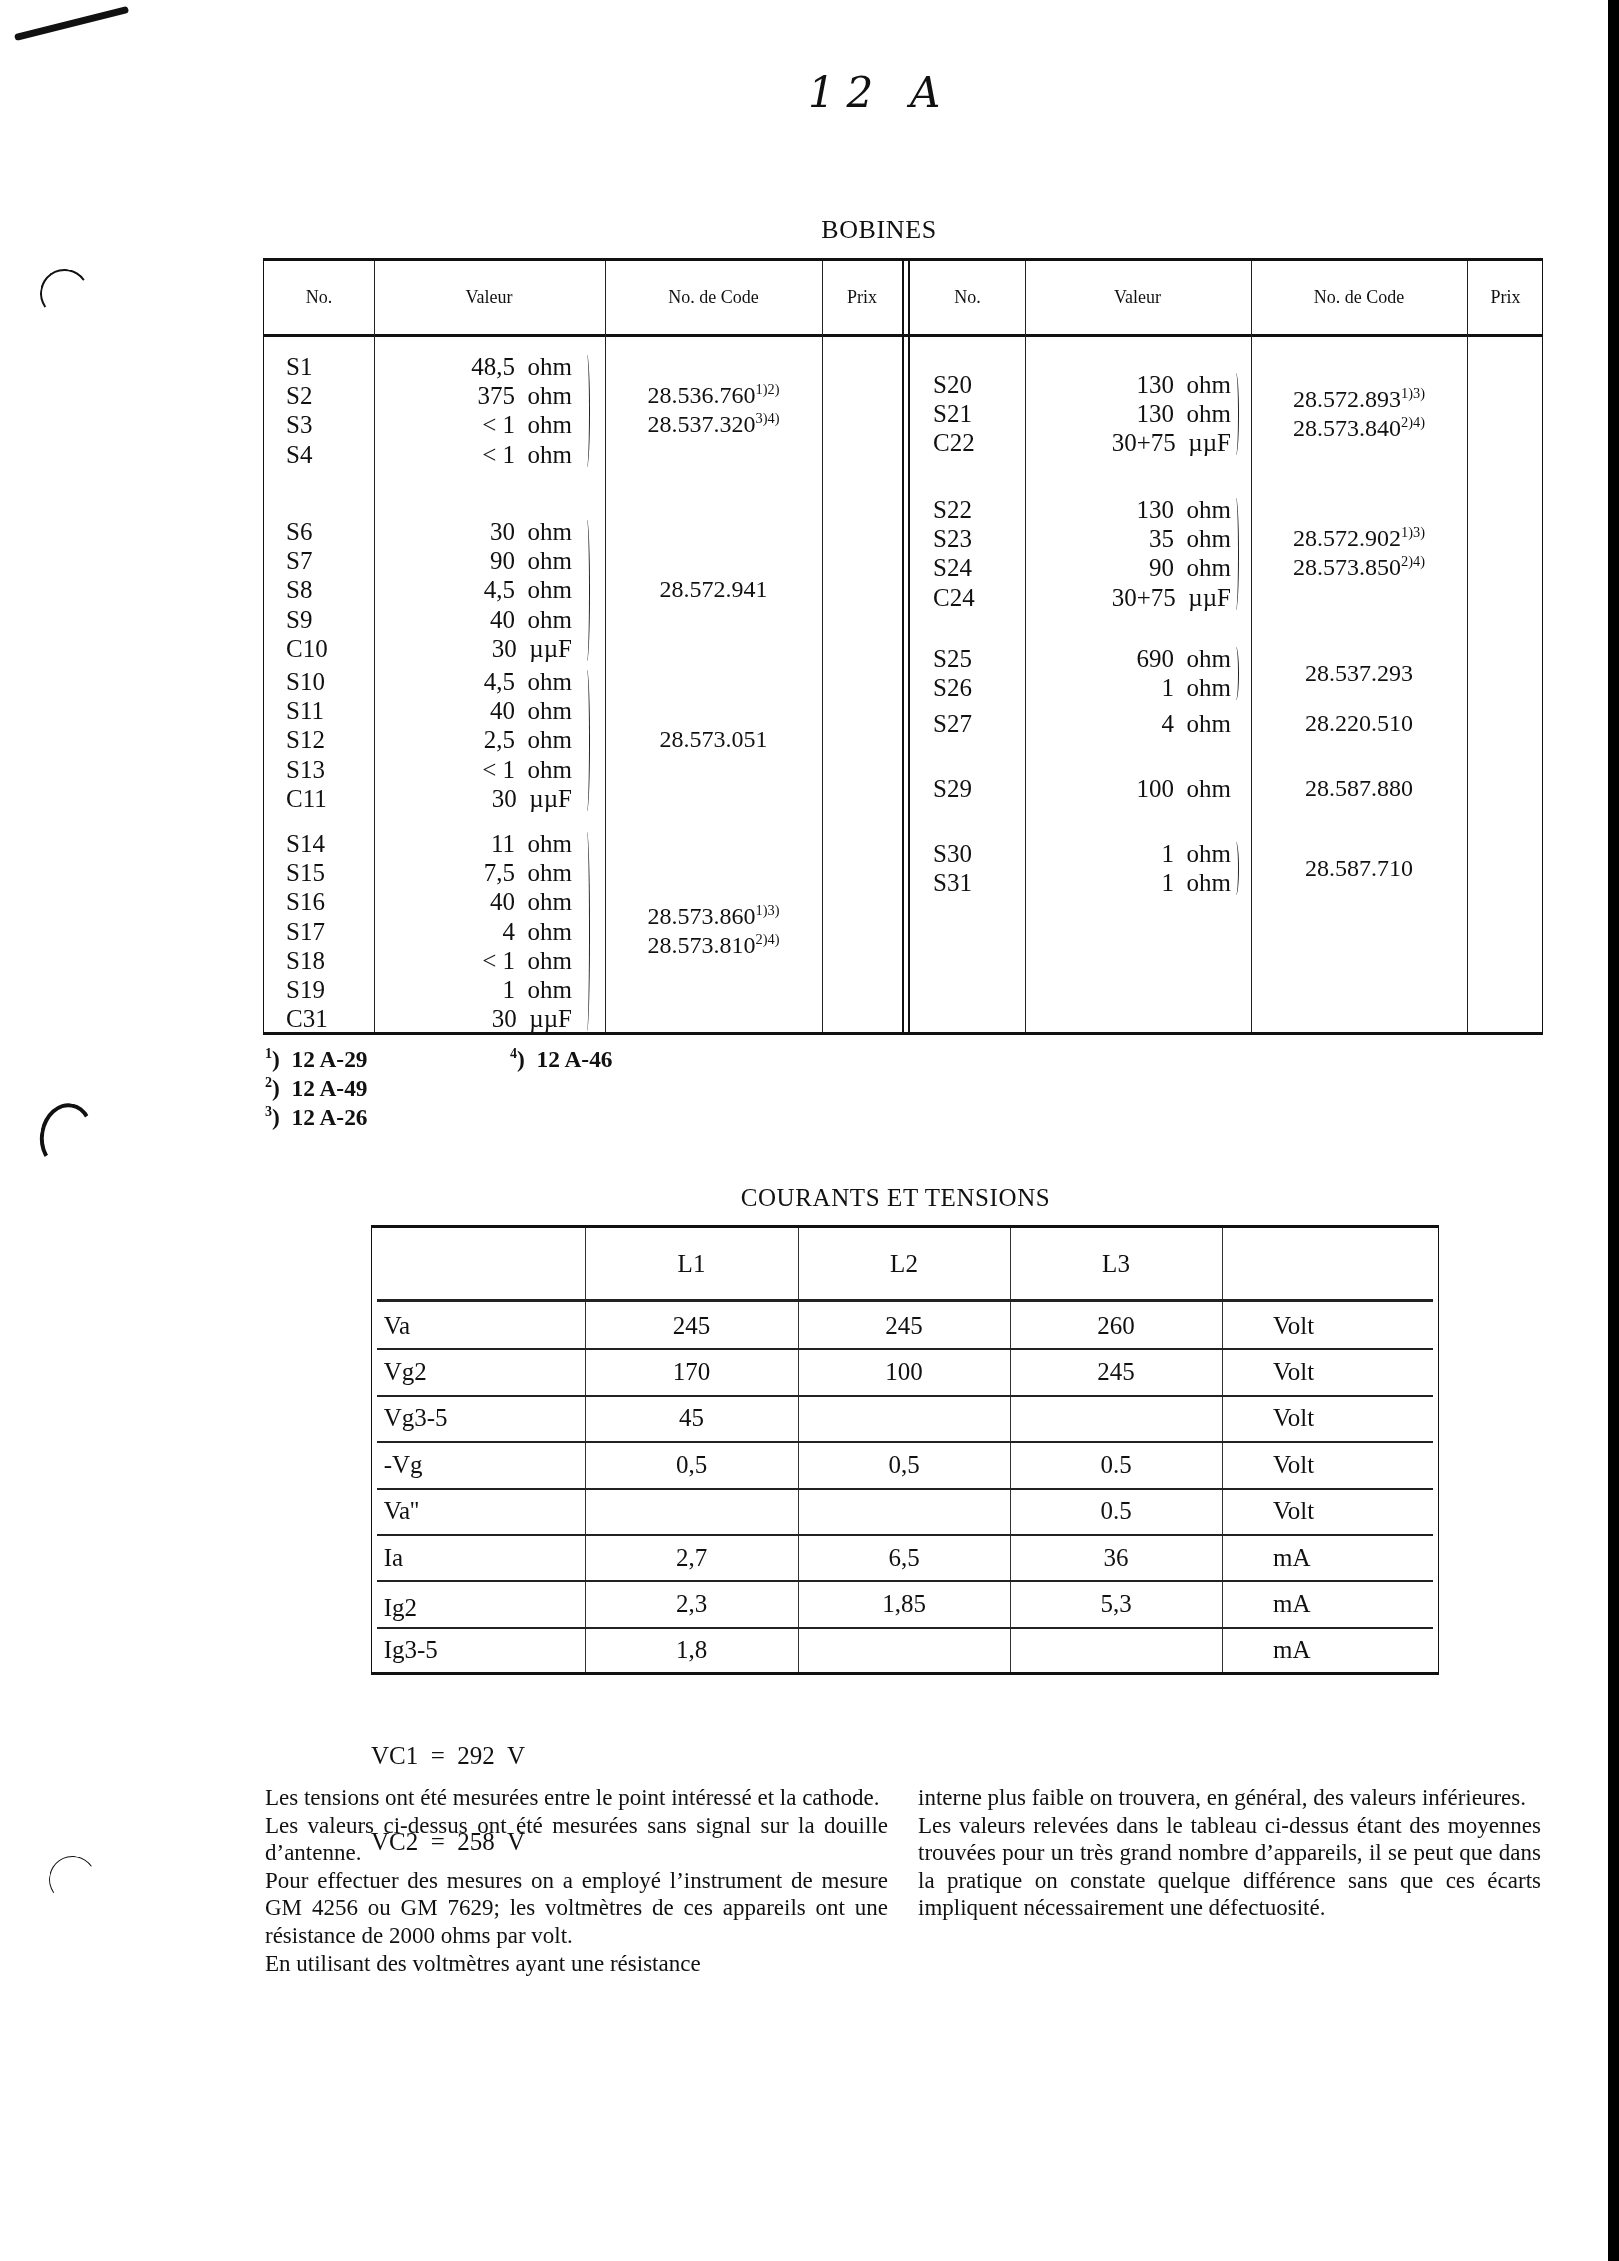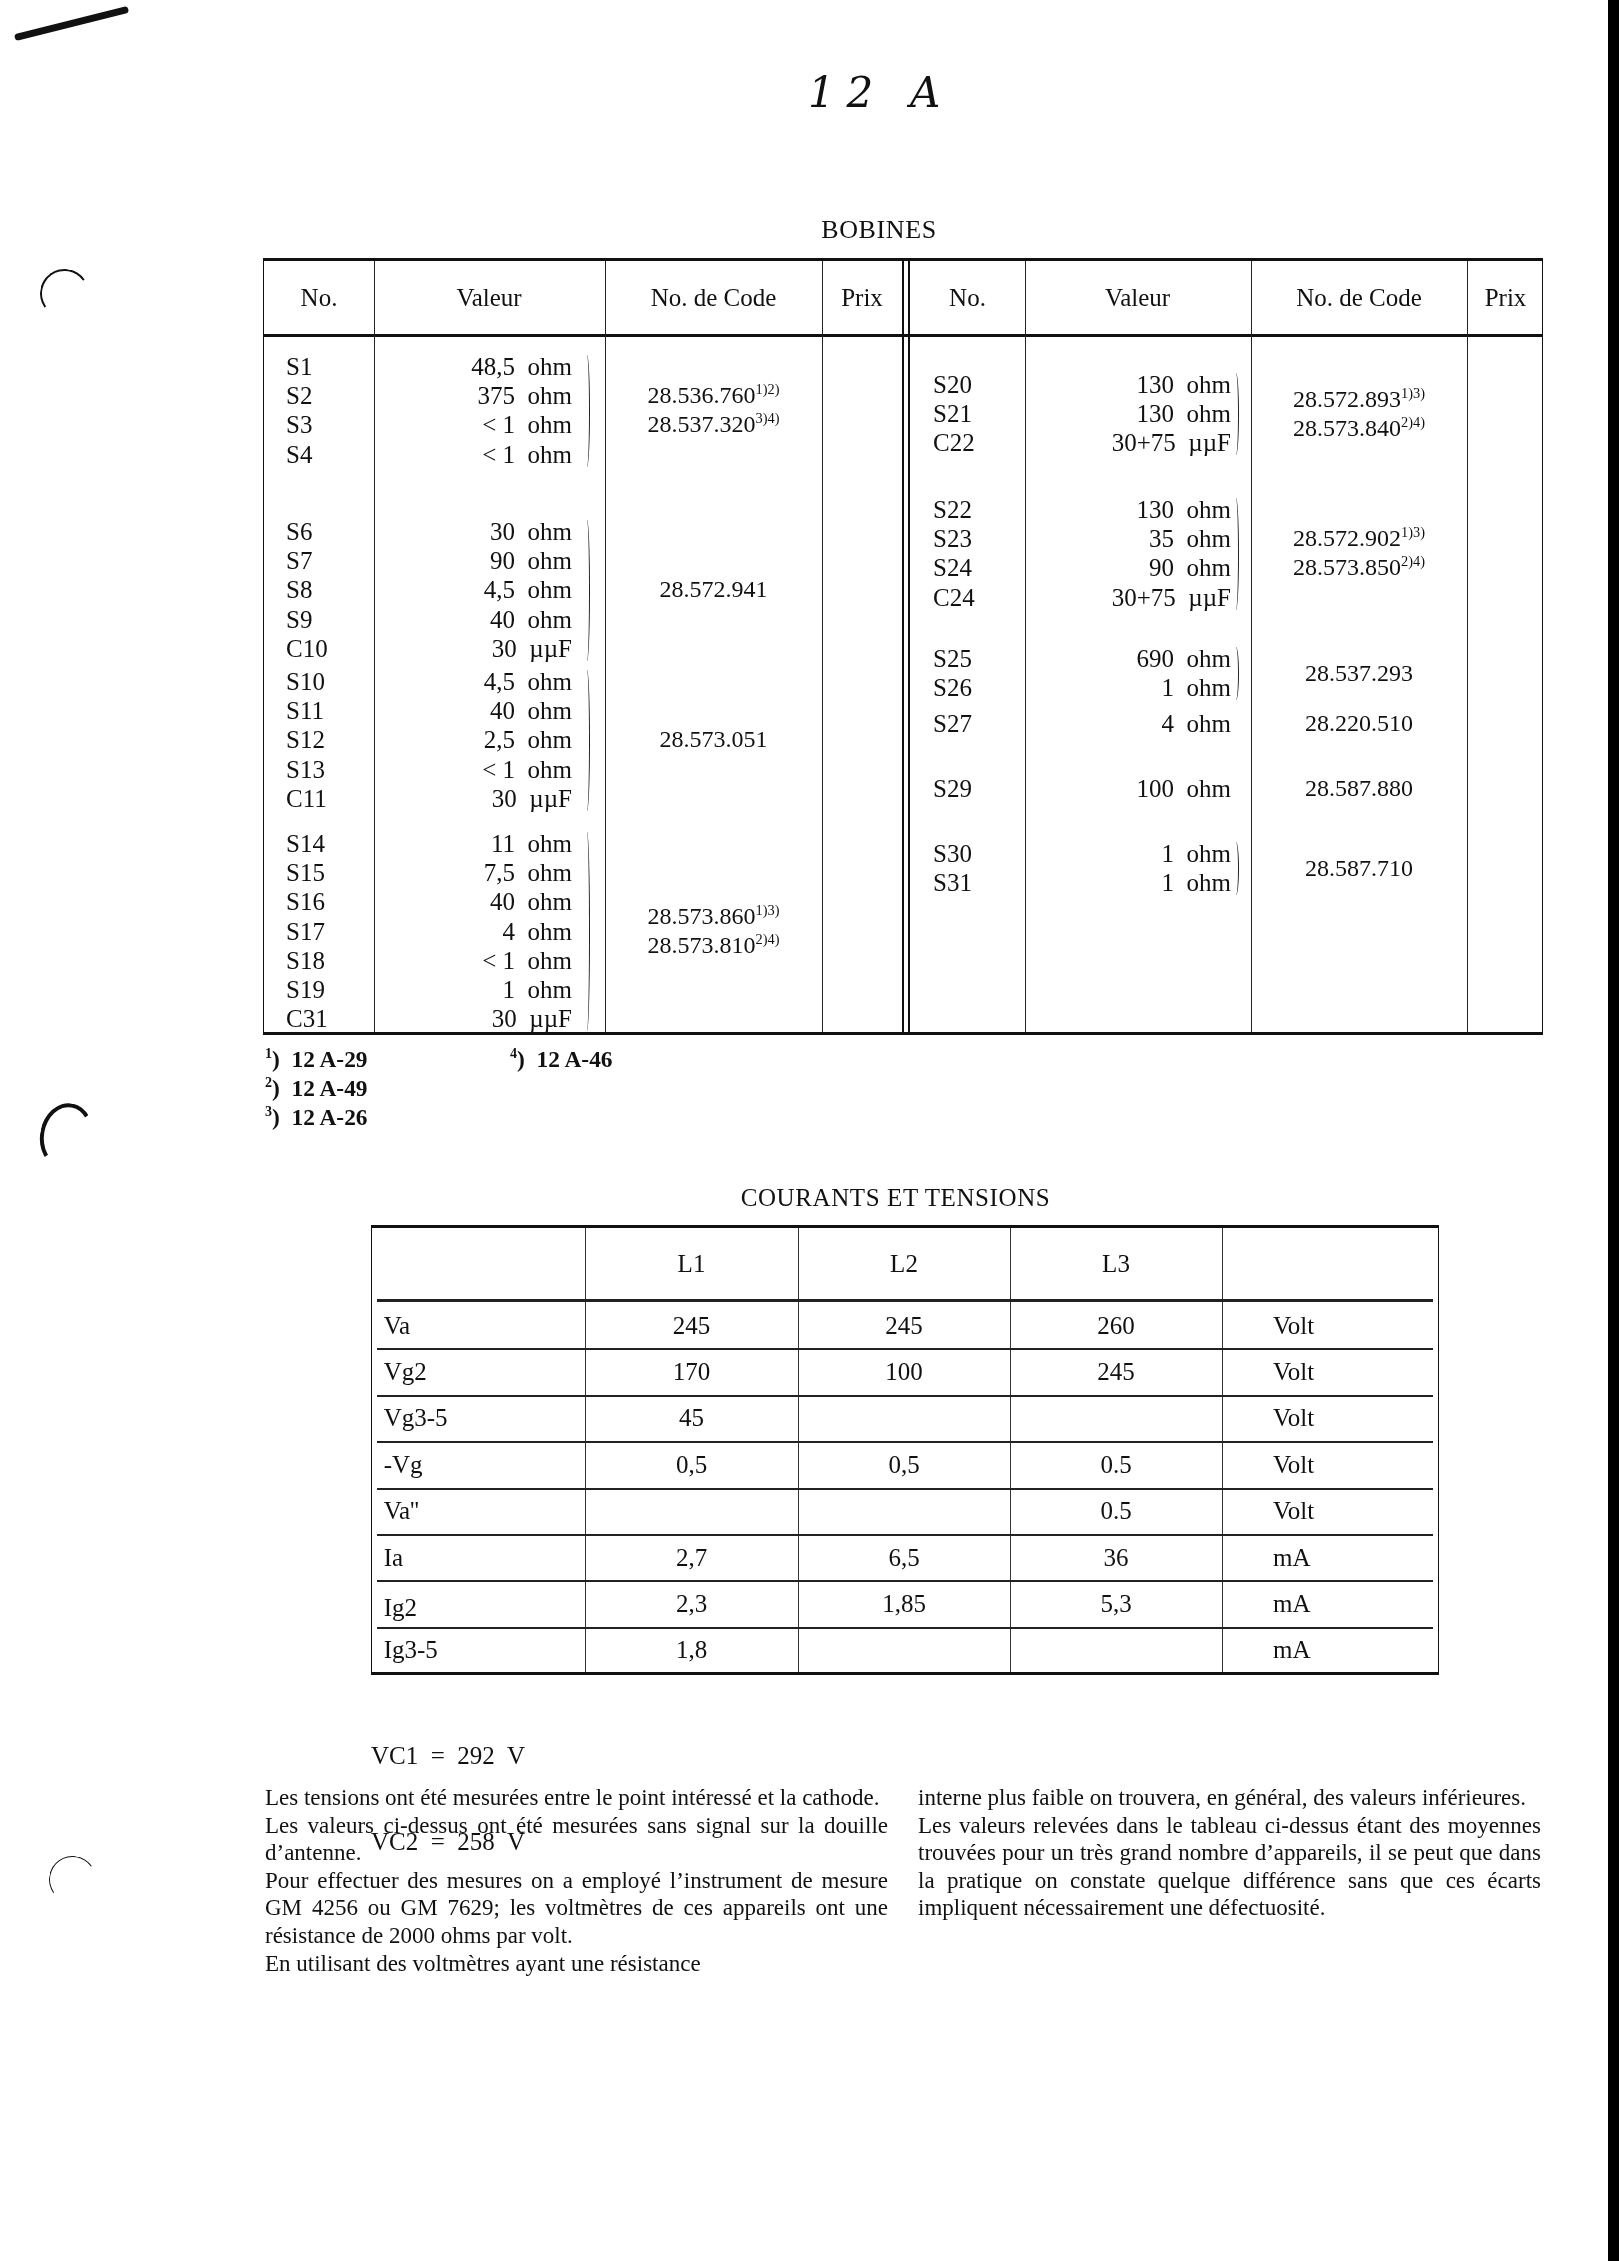--- a/index.html
+++ b/index.html
@@ -8,21 +8,21 @@
   .abs { position:absolute; }
   .scan-bar { position:absolute; left:1608px; top:0; width:11.7px; height:2261px; background:#000; }
   .hand { font-family:"DejaVu Serif",serif; font-style:italic; font-size:42px; letter-spacing:11.7px; }
   .title { font-size:25px; letter-spacing:0.6px; text-align:center; }
   
   .bob { position:absolute; left:263px; top:258px; width:1280px; height:777px;
          border-top:3.2px solid #111; border-bottom:3.2px solid #111; border-left:1.9px solid #111; border-right:1.9px solid #111; box-sizing:border-box; }
   .bob .hdr-line { position:absolute; left:0; right:0; top:73px; height:3.2px; background:#111; }
   .bob .vline { position:absolute; top:0; bottom:0; width:1.3px; background:#222; }
   .bob .dbl { position:absolute; top:0; bottom:0; width:1.9px; background:#111; }
-  .bob .hcell { position:absolute; top:0; height:73px; display:flex; align-items:center; justify-content:center; font-size:25px; }
+  .bob .hcell { position:absolute; top:0; height:73px; display:flex; align-items:center; justify-content:center; font-size:18px; }
   .grp { position:absolute; font-size:25px; line-height:29px; }
   .grp .no { position:absolute; left:0; white-space:pre; }
   .grp .val { position:absolute; text-align:right; white-space:pre; }
   .grp .code { position:absolute; text-align:center; white-space:pre; font-size:24px; line-height:29px; }
   .brace { position:absolute; border-right:1.9px solid #222; border-radius:0 40% 40% 0 / 0 50% 50% 0; width:6.5px; }
   sup { font-size:60%; line-height:0; vertical-align:super; }
   .footnotes { position:absolute; left:265px; top:1045px; font-size:23.4px; line-height:29px; font-weight:bold; }
   
   .cur { position:absolute; left:371px; top:1225px; width:1068px; height:450px;
          border-top:3.2px solid #111; border-bottom:3.2px solid #111; border-left:1.9px solid #111; border-right:1.9px solid #111; box-sizing:border-box; }

